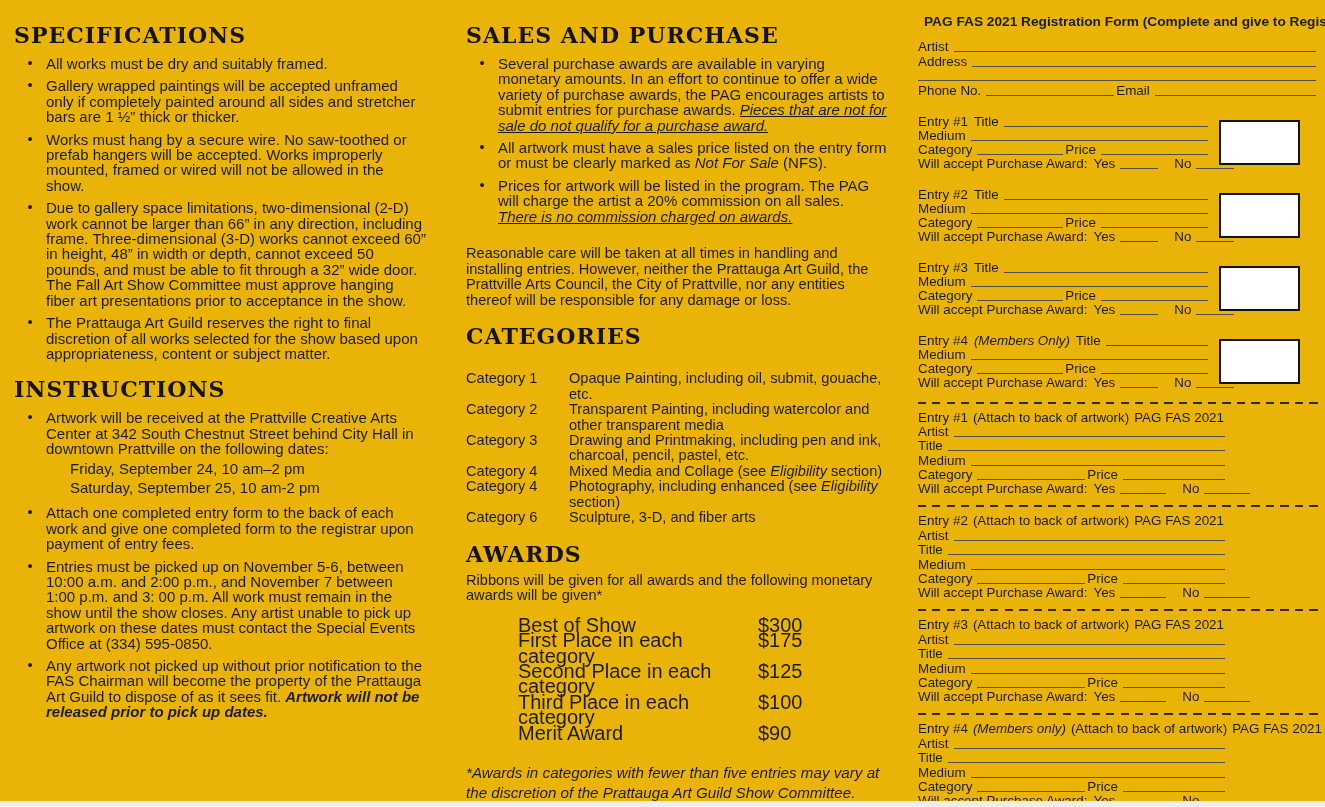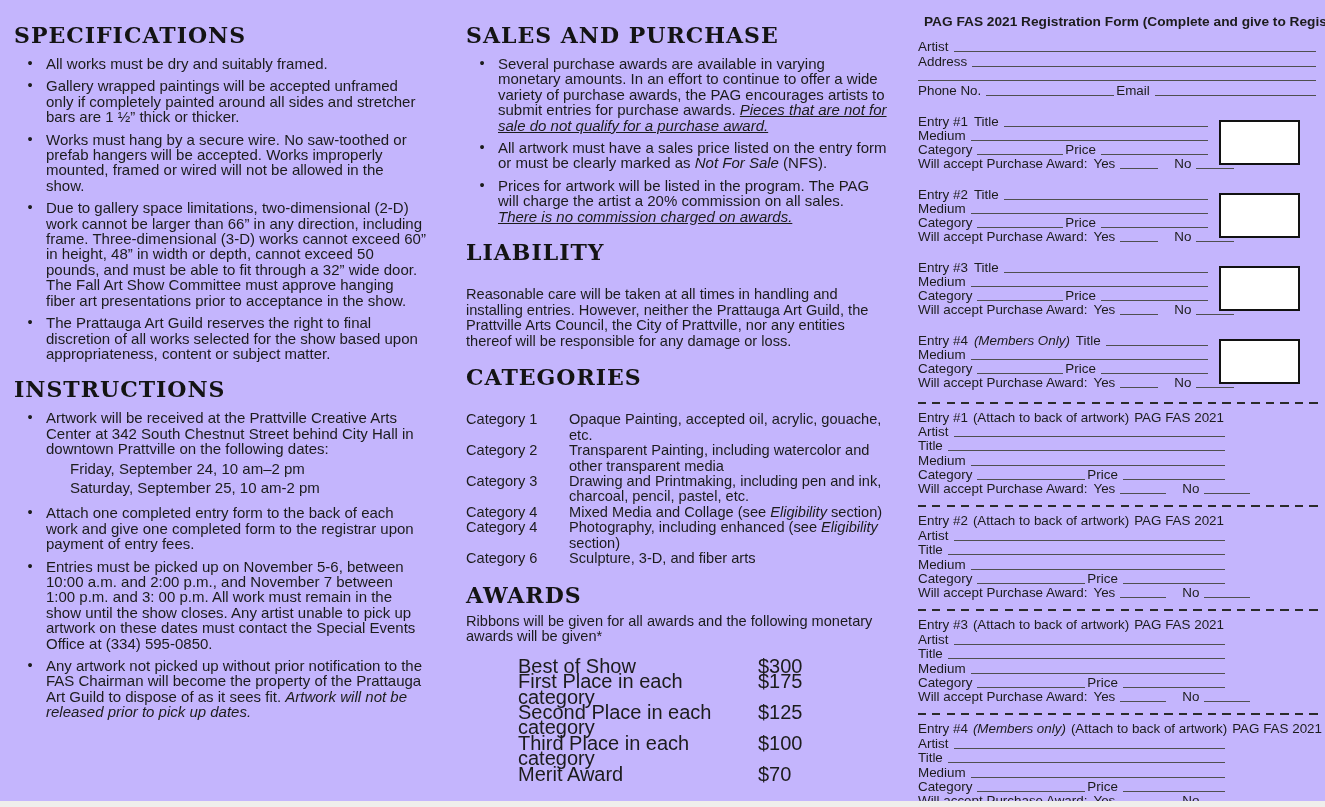--- a/index.html
+++ b/index.html
@@ -1,35 +1,35 @@
 <!DOCTYPE html>
 <html><head>
 <meta charset="utf-8">
 <style>
   html,body { margin:0; padding:0; background:#ffffff; }
   .page {
-    position:relative; width:1325px; height:807px; background:#c4b5fd;
+    position:relative; width:1325px; height:807px; background:#eab308;
     font-family:"Liberation Sans", sans-serif; color:#1c1c1c; overflow:hidden;
   }
   .col { position:absolute; top:0; }
   .col-left  { left:14px;  width:412px; }
   .col-mid   { left:466px; width:421px; }
   .col-right { left:918px; width:400px; }
 
   .sec-heading {
     font-family:"DejaVu Serif","Liberation Serif",serif; font-weight:700;
     font-size:22px; line-height:26px; letter-spacing:1px; color:#141414; margin-top:15px;
   }
   .col > .sec-heading:first-child { margin-top:22px; }
 
   .bullets { margin-top:8px; }
   .bullet { display:flex; margin-bottom:7px; }
   .dot { width:32px; flex:none; text-align:center; font-size:14.6px; line-height:15.4px; }
   .btxt { flex:1; font-size:15px; line-height:15.4px; }
-  .i { font-style:italic; } .b { font-weight:normal; } .u { text-decoration:underline; }
+  .i { font-style:italic; } .b { font-weight:bold; } .u { text-decoration:underline; }
   .subline { margin:4px 0 3px 24px; }
 
   .para { font-size:14.6px; line-height:15.6px; margin-top:22px; }
   .cats { margin-top:22px; }
   .cat-row { display:flex; font-size:14.6px; line-height:15.4px; }
   .cat-label { width:103px; flex:none; }
   .cat-text { flex:1; }
 
   .award-intro { font-size:14.6px; line-height:15.6px; margin-top:6px; }
   .award-table { margin:14px 0 0 52px; font-size:20px; line-height:15.4px; width:300px; }
@@ -117,27 +117,26 @@
         </div>
         <div class="bullet">
           <span class="dot">•</span>
           <div class="btxt"><span>All artwork must have a sales price listed on the entry form or must be clearly marked as </span><span class="i">Not For Sale</span><span> (NFS).</span></div>
         </div>
         <div class="bullet">
           <span class="dot">•</span>
           <div class="btxt"><span>Prices for artwork will be listed in the program. The PAG will charge the artist a 20% commission on all sales. </span><span class="i u">There is no commission charged on awards.</span></div>
         </div>
       </div>
-      <div class="sec-heading">LIABILITY</div>
       <div class="para">Reasonable care will be taken at all times in handling and installing entries. However, neither the Prattauga Art Guild, the Prattville Arts Council, the City of Prattville, nor any entities thereof will be responsible for any damage or loss.</div>
       <div class="sec-heading">CATEGORIES</div>
       <div class="cats">
         <div class="cat-row">
           <div class="cat-label">Category 1</div>
-          <div class="cat-text"><span>Opaque Painting, accepted oil, acrylic, gouache, etc.</span></div>
+          <div class="cat-text"><span>Opaque Painting, including oil, submit, gouache, etc.</span></div>
         </div>
         <div class="cat-row">
           <div class="cat-label">Category 2</div>
           <div class="cat-text"><span>Transparent Painting, including watercolor and other transparent media</span></div>
         </div>
         <div class="cat-row">
           <div class="cat-label">Category 3</div>
           <div class="cat-text"><span>Drawing and Printmaking, including pen and ink, charcoal, pencil, pastel, etc.</span></div>
         </div>
         <div class="cat-row">
@@ -167,21 +166,21 @@
         <div class="award-row">
           <div class="award-name">Second Place in each category</div>
           <div class="award-amt">$125</div>
         </div>
         <div class="award-row">
           <div class="award-name">Third Place in each category</div>
           <div class="award-amt">$100</div>
         </div>
         <div class="award-row">
           <div class="award-name">Merit Award</div>
-          <div class="award-amt">$70</div>
+          <div class="award-amt">$90</div>
         </div>
       </div>
       <div class="footnote">*Awards in categories with fewer than five entries may vary at the discretion of the Prattauga Art Guild Show Committee.</div>
     </div>
   <div class="col col-right" id="col-right">
       <div class="form-title">PAG FAS 2021 Registration Form (Complete and give to Registrar)</div>
       <div class="top-fields">
         <div class="fline">
           <span class="lab">Artist</span>
           <div class="fill"></div>

